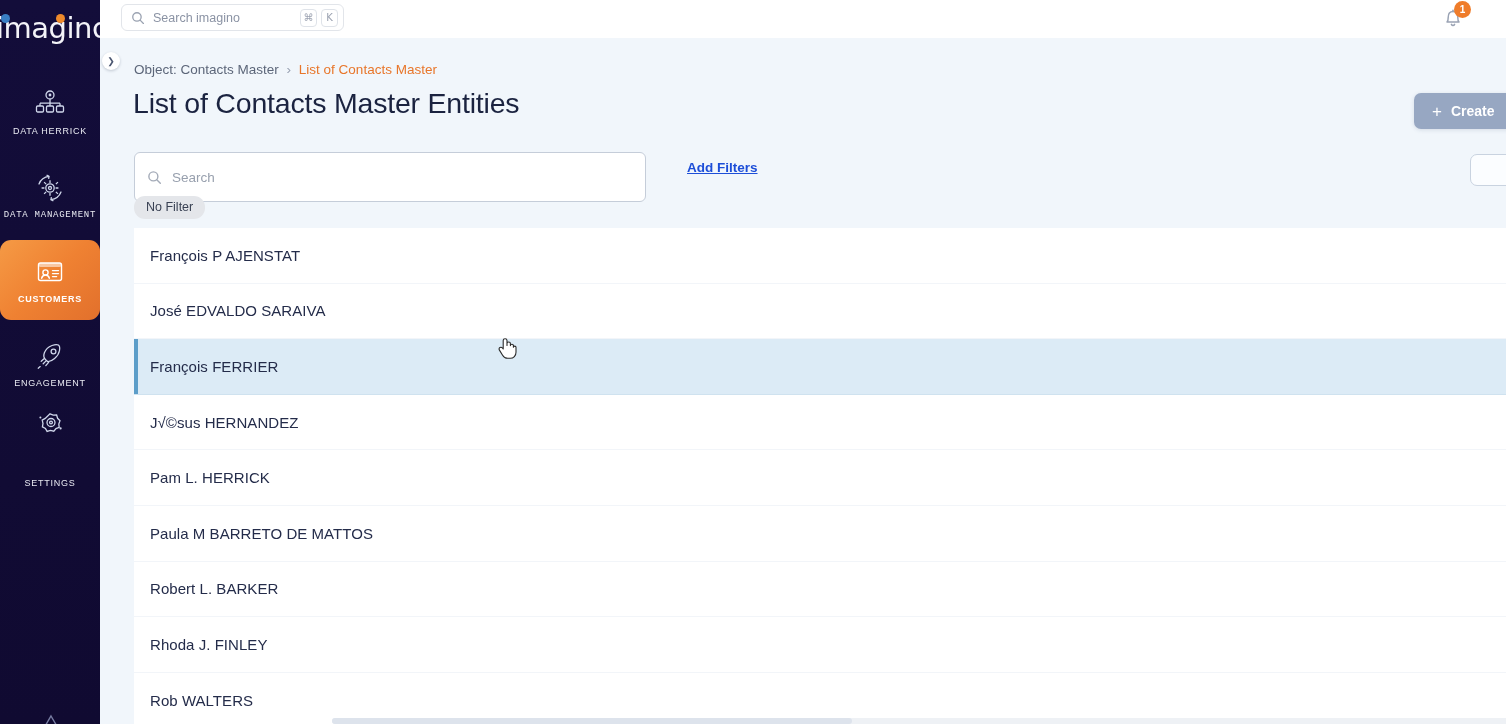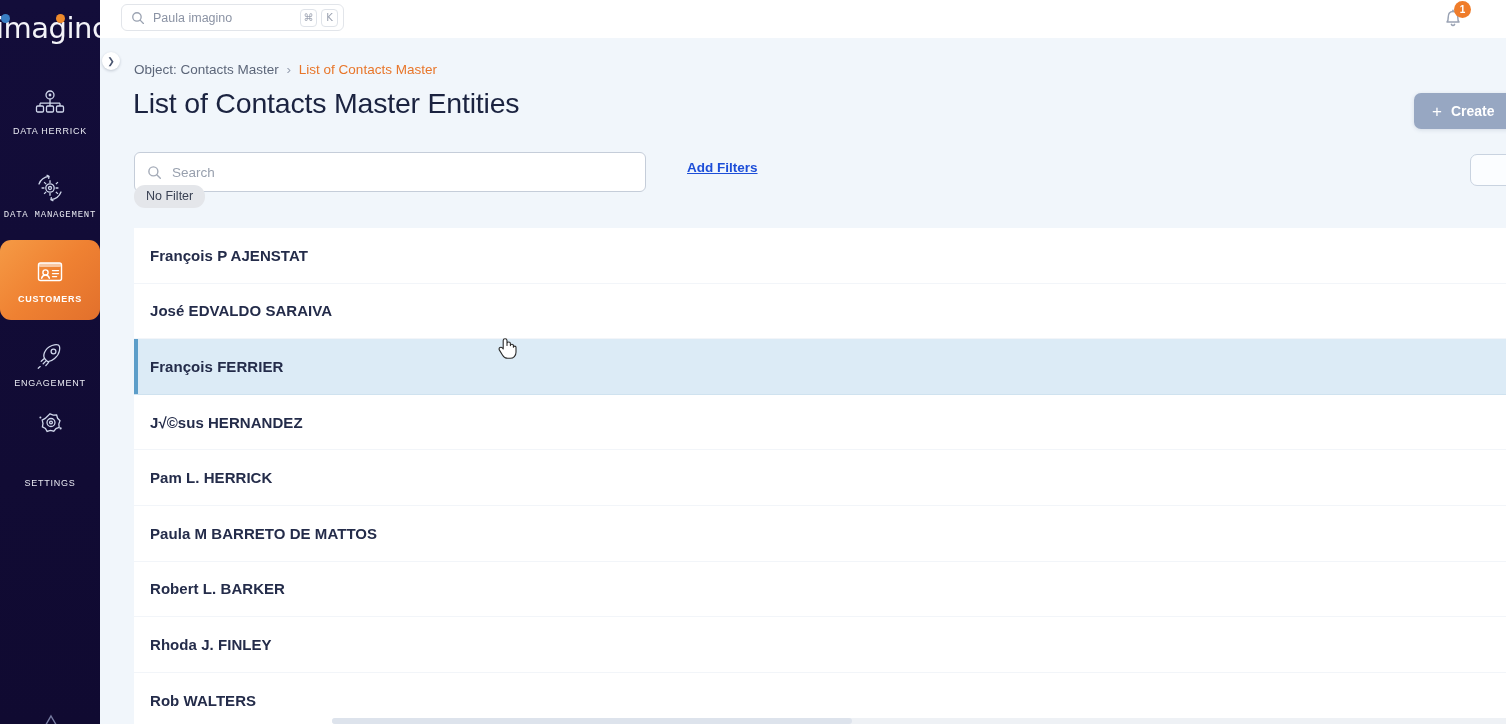--- a/index.html
+++ b/index.html
@@ -230,21 +230,21 @@
   #create-btn .plus { font-size: 17px; font-weight: 400; line-height: 1; }
 
   
   #toolbar {
     position: relative;
     height: 88px;
   }
   #search-box {
     position: absolute;
     left: 34px; top: 12px;
-    width: 512px; height: 40px;
+    width: 512px; height: 50px;
     background: #ffffff;
     border: 1px solid #c5cdd9;
     border-radius: 6px;
     display: flex;
     align-items: center;
     padding: 0 12px;
     cursor: text;
   }
   #search-box .s-ico { width: 15px; height: 15px; flex: 0 0 auto; display:flex; }
   #search-box .s-text {
@@ -266,21 +266,21 @@
     position: absolute;
     right: -16px; top: 14px;
     width: 52px; height: 32px;
     background: #fbfdff;
     border: 1px solid #c9d3e0;
     border-radius: 7px;
     cursor: pointer;
   }
   #filter-chips {
     position: absolute;
-    left: 34px; top: 45px;
+    left: 34px; top: 56px;
     display: flex;
     gap: 8px;
   }
   .chip {
     background: #e4e6ea;
     color: #3a4254;
     border-radius: 11px;
     font-size: 12.5px;
     padding: 4px 12px 5px 12px;
     white-space: nowrap;
@@ -301,21 +301,21 @@
     height: 55.6px;
     display: flex;
     align-items: center;
     padding-left: 16px;
     border-bottom: 1px solid #f2f5f9;
     background: #ffffff;
     cursor: pointer;
   }
   .row .row-label {
     font-size: 15px;
-    font-weight: 700;
+    font-weight: 400;
     color: #242c4a;
     white-space: nowrap;
     letter-spacing: 0.05px;
   }
   .row.selected {
     background: #dcebf6;
     border-bottom-color: #cfe2ef;
   }
   .row.selected::before {
     content: "";
@@ -450,21 +450,21 @@
 
   <header id="topbar">
 
     <div id="global-search">
       <span class="s-ico">
         <svg width="14" height="14" viewBox="0 0 16 16" fill="none" stroke="#9aa2b1" stroke-width="1.5">
           <circle cx="6.8" cy="6.8" r="4.8"></circle>
           <path d="M10.4 10.4 L14.2 14.2" stroke-linecap="round"></path>
         </svg>
       </span>
-      <span class="s-text">Paula imagino</span>
+      <span class="s-text">Search imagino</span>
       <span class="kbd">⌘</span>
       <span class="kbd">K</span>
     </div>
 
     <div id="notif-btn">
       <svg width="30" height="30" viewBox="0 0 30 30" fill="none" stroke="#9aa3b4" stroke-width="1.5" stroke-linecap="round" stroke-linejoin="round">
         <path d="M9 19 C9 19 10.2 17.8 10.2 14.4 C10.2 11 12 8.6 15 8.6 C18 8.6 19.8 11 19.8 14.4 C19.8 17.8 21 19 21 19 Z"></path>
         <path d="M13.4 21.4 C13.8 22.2 14.4 22.6 15 22.6 C15.6 22.6 16.2 22.2 16.6 21.4"></path>
         <path d="M15 8.6 L15 7.2"></path>
       </svg>

